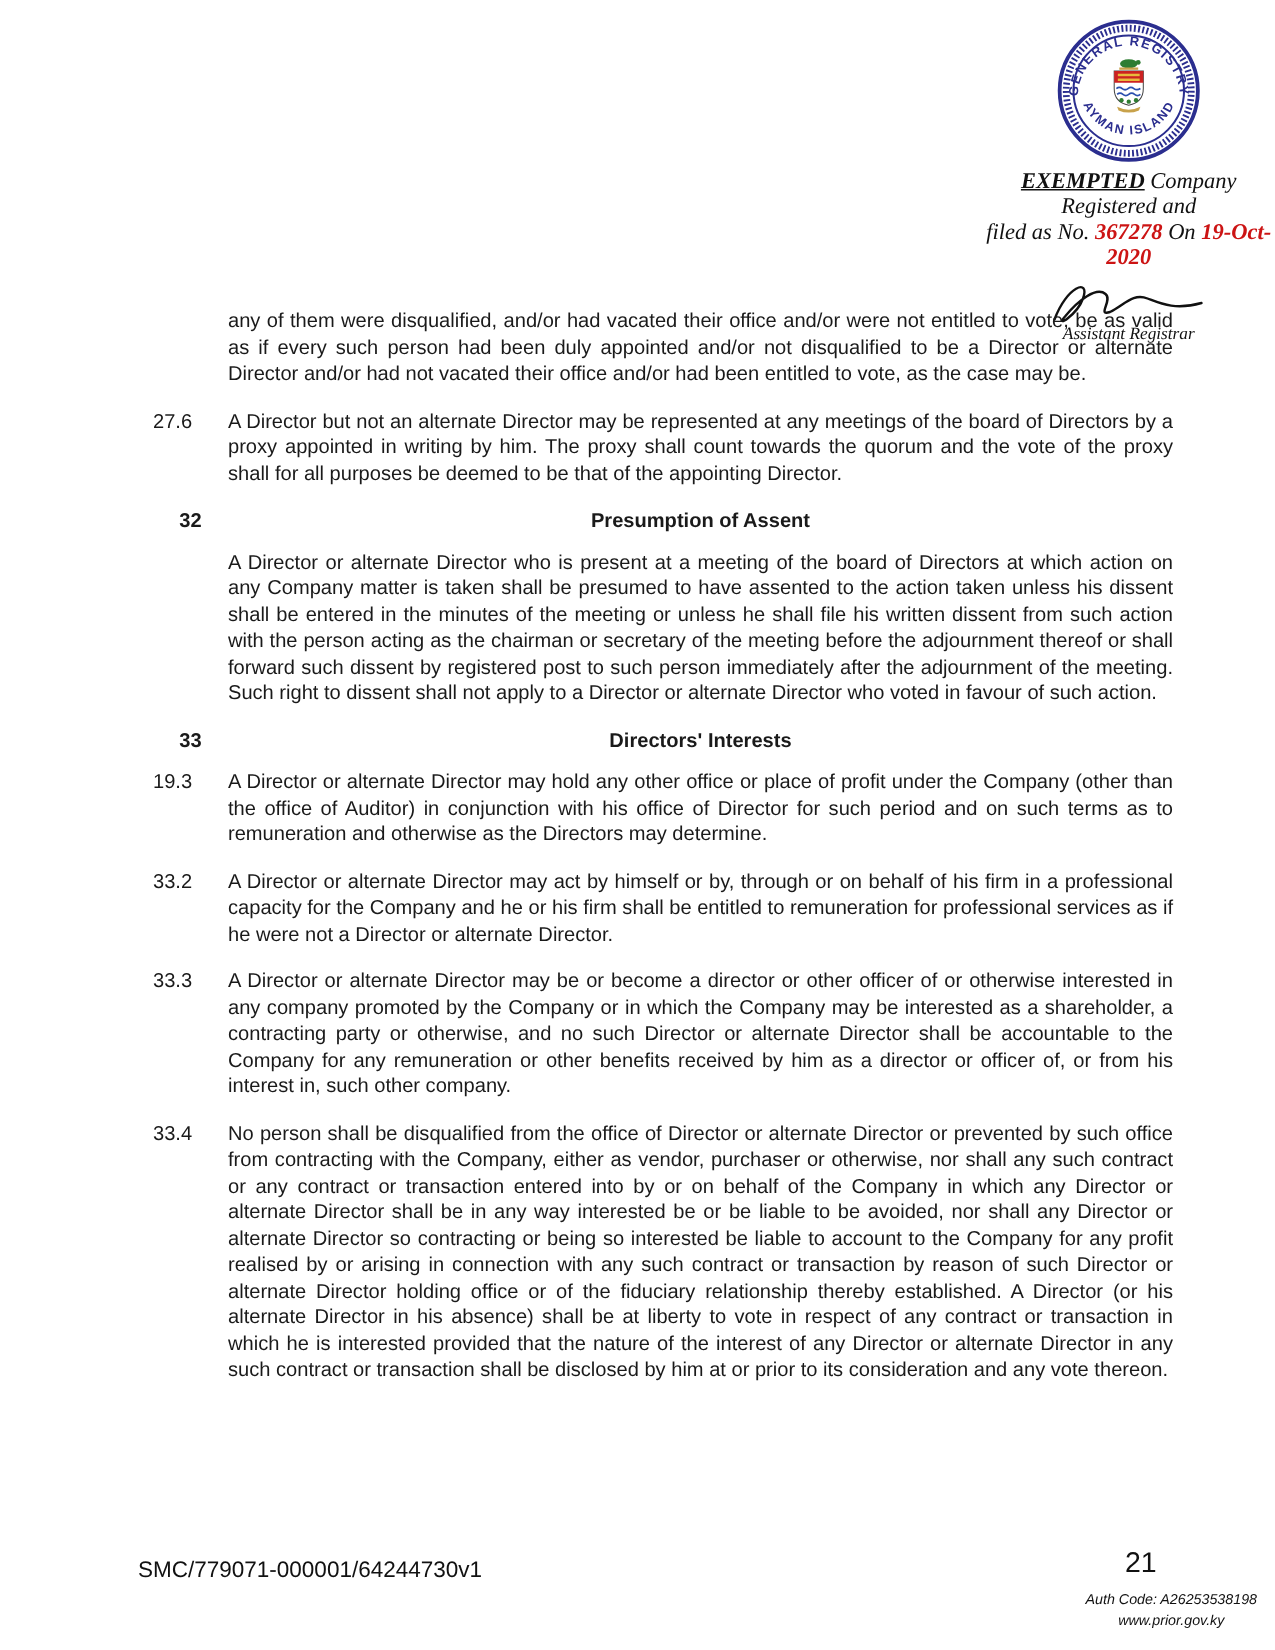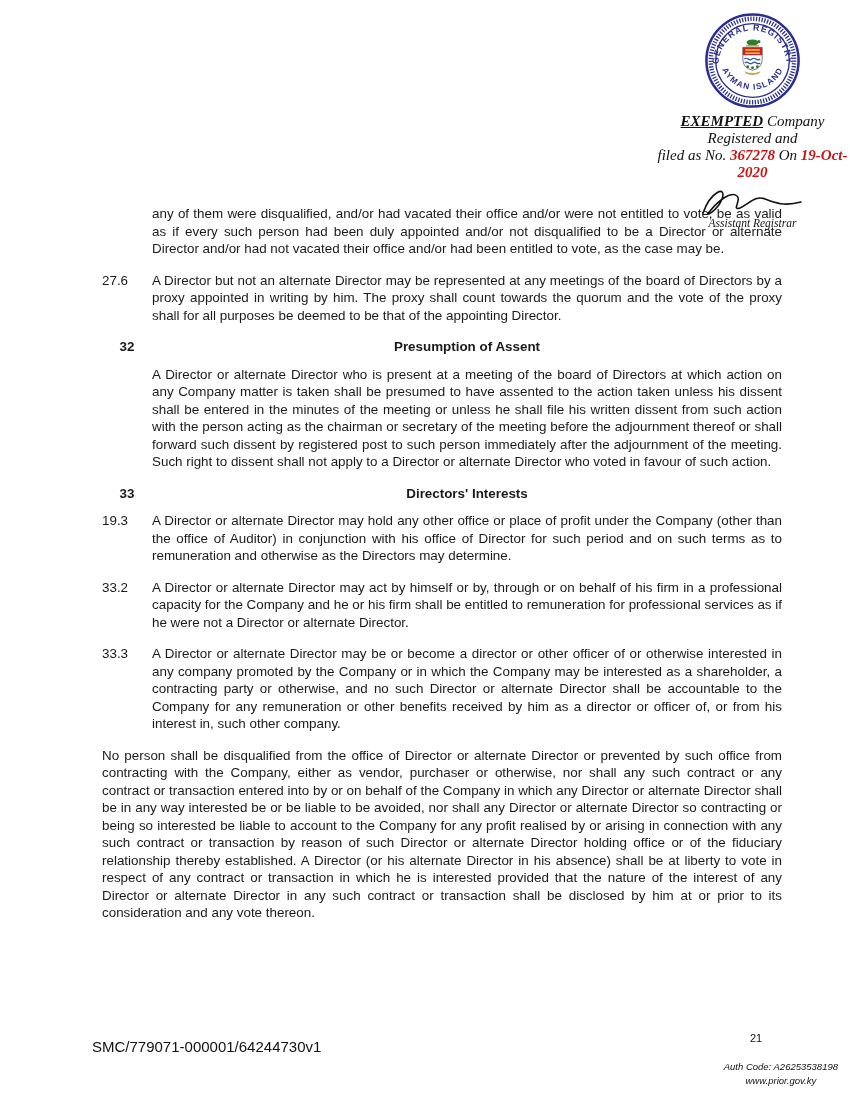--- a/index.html
+++ b/index.html
@@ -24,21 +24,21 @@
   }
   
   .body-text{position:absolute;left:102px;top:205px;width:680px;}
   .para{display:flex;margin-bottom:14px;}
   .para .num{flex:0 0 50px;font-size:13.4px;line-height:17.5px;}
   .para .ptext{flex:1;font-size:13.4px;line-height:17.5px;text-align:justify;}
   .para.heading{margin-top:4px;margin-bottom:10px;}
   .para.heading .num,.para.heading .ptext{font-weight:bold;text-align:center;}
   
   .doc-ref{position:absolute;left:92px;top:1038px;font-size:15px;color:#111;}
-  .page-number{position:absolute;left:750px;top:1032px;font-size:11px;color:#111;}
+  .page-number{position:absolute;left:750px;top:1032px;font-size:19px;color:#111;}
   .auth-block{
     position:absolute;right:12px;top:1060px;text-align:center;
     font-family:Liberation Sans, sans-serif;
     font-style:italic;font-size:9.5px;line-height:14px;color:#111;
   }
 </style>
 </head>
 <body>
 
 <div class="page">
@@ -126,20 +126,21 @@
       <div class="num">33.2</div>
       <div class="ptext">A Director or alternate Director may act by himself or by, through or on behalf of his firm in a professional capacity for the Company and he or his firm shall be entitled to remuneration for professional services as if he were not a Director or alternate Director.</div>
     </div>
 
     <div class="para">
       <div class="num">33.3</div>
       <div class="ptext">A Director or alternate Director may be or become a director or other officer of or otherwise interested in any company promoted by the Company or in which the Company may be interested as a shareholder, a contracting party or otherwise, and no such Director or alternate Director shall be accountable to the Company for any remuneration or other benefits received by him as a director or officer of, or from his interest in, such other company.</div>
     </div>
 
     <div class="para">
+      <div class="num">33.4</div>
       <div class="ptext">No person shall be disqualified from the office of Director or alternate Director or prevented by such office from contracting with the Company, either as vendor, purchaser or otherwise, nor shall any such contract or any contract or transaction entered into by or on behalf of the Company in which any Director or alternate Director shall be in any way interested be or be liable to be avoided, nor shall any Director or alternate Director so contracting or being so interested be liable to account to the Company for any profit realised by or arising in connection with any such contract or transaction by reason of such Director or alternate Director holding office or of the fiduciary relationship thereby established.  A Director (or his alternate Director in his absence) shall be at liberty to vote in respect of any contract or transaction in which he is interested provided that the nature of the interest of any Director or alternate Director in any such contract or transaction shall be disclosed by him at or prior to its consideration and any vote thereon.</div>
     </div>
 
   </div>
 
   <div class="doc-ref">SMC/779071-000001/64244730v1</div>
   <div class="page-number">21</div>
   <div class="auth-block">
     <div>Auth Code: A26253538198</div>
     <div>www.prior.gov.ky</div>

